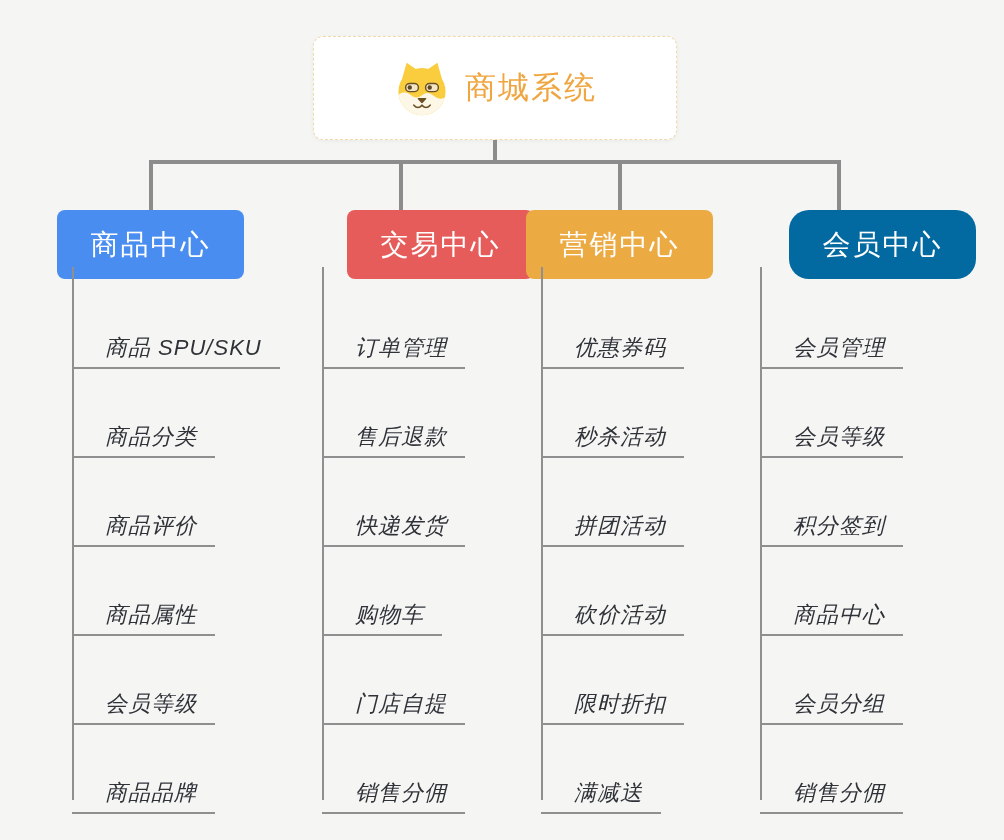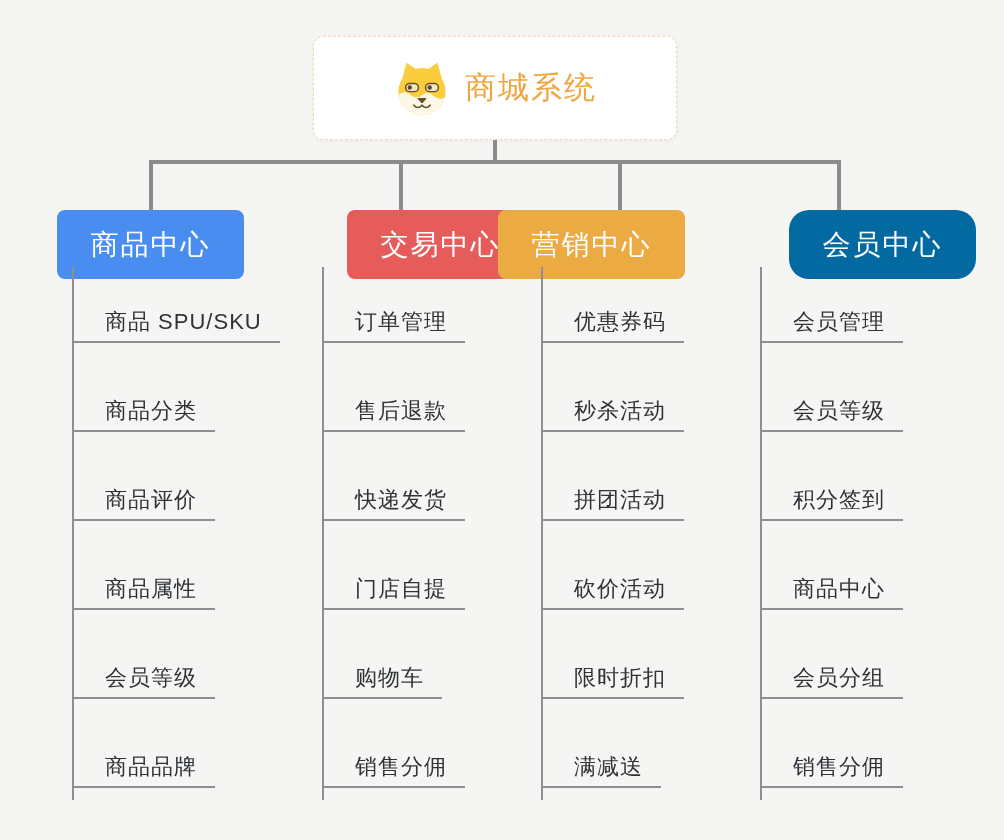--- a/index.html
+++ b/index.html
@@ -32,21 +32,21 @@
   .spine{position:absolute;top:267px;width:2px;height:533px;background:var(--leafline);}
 
   
   .branch-box{
     position:absolute;top:210px;width:187px;height:69px;border-radius:8px;
     display:flex;align-items:center;justify-content:center;
   }
   .branch-label{font-size:28px;color:#ffffff;letter-spacing:2px;white-space:nowrap;}
 
   
-  .leafcol{position:absolute;top:254px;}
+  .leafcol{position:absolute;top:280px;font-style:italic;}
   .leafrow{height:89px;display:flex;align-items:flex-end;}
   .leaf{
     display:inline-block;white-space:nowrap;
     border-bottom:2px solid var(--leafline);
     padding:0 18px 6px 33px;
     font-size:22px;letter-spacing:1px;line-height:1.25;color:var(--leaftext);
   }
 </style>
 </head>
 <body>
@@ -116,31 +116,31 @@
         <div class="leafrow">
           <span class="leaf">订单管理</span>
         </div>
         <div class="leafrow">
           <span class="leaf">售后退款</span>
         </div>
         <div class="leafrow">
           <span class="leaf">快递发货</span>
         </div>
         <div class="leafrow">
-          <span class="leaf">门店自提</span>
+          <span class="leaf">购物车</span>
         </div>
         <div class="leafrow">
-          <span class="leaf">购物车</span>
+          <span class="leaf">门店自提</span>
         </div>
         <div class="leafrow">
           <span class="leaf">销售分佣</span>
         </div>
       </div>
       <div class="drop" style="left: 617.5px;"></div>
-      <div class="branch-box" style="left: 498px; background: rgb(236, 170, 66);">
+      <div class="branch-box" style="left: 526px; background: rgb(236, 170, 66);">
         <span class="branch-label">营销中心</span>
       </div>
       <div class="spine" style="left: 541px;"></div>
       <div class="leafcol" style="left: 541px;">
         <div class="leafrow">
           <span class="leaf">优惠券码</span>
         </div>
         <div class="leafrow">
           <span class="leaf">秒杀活动</span>
         </div>

